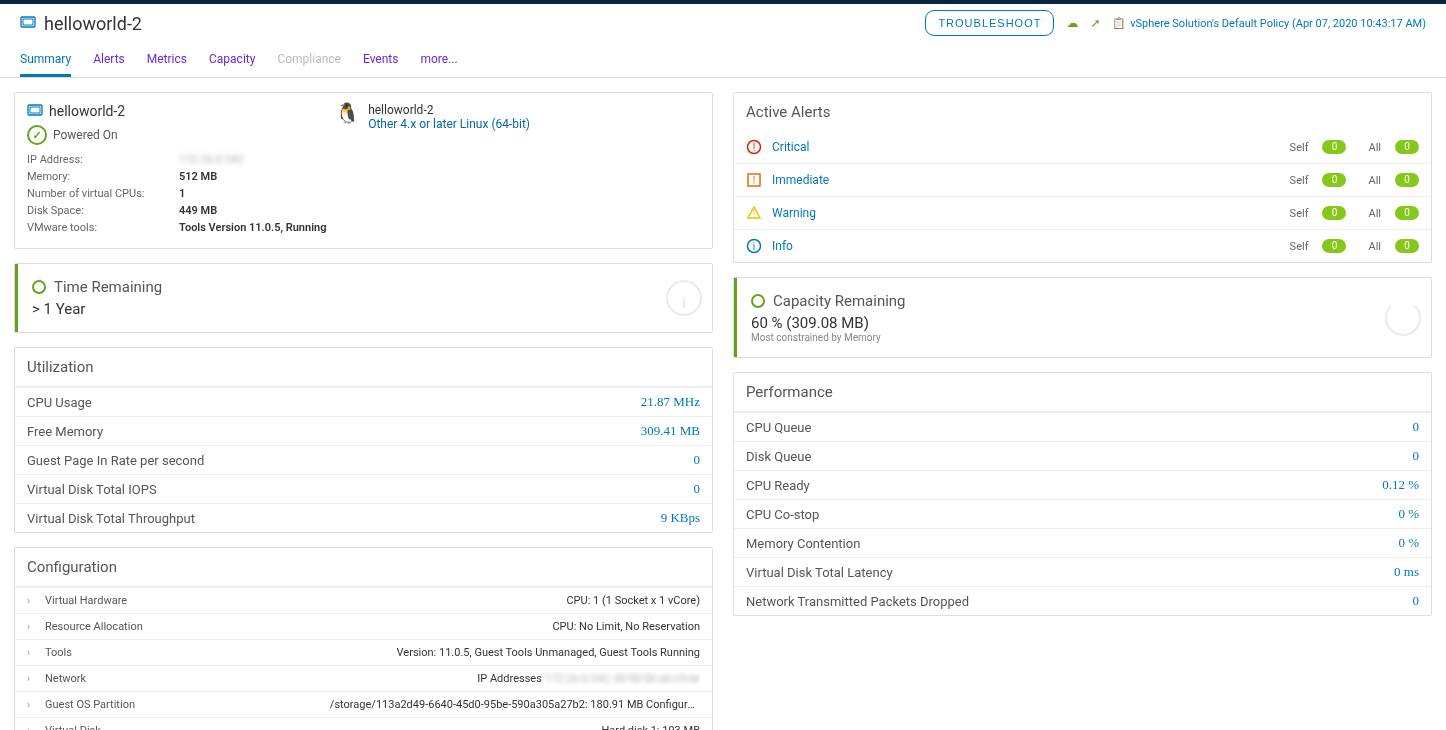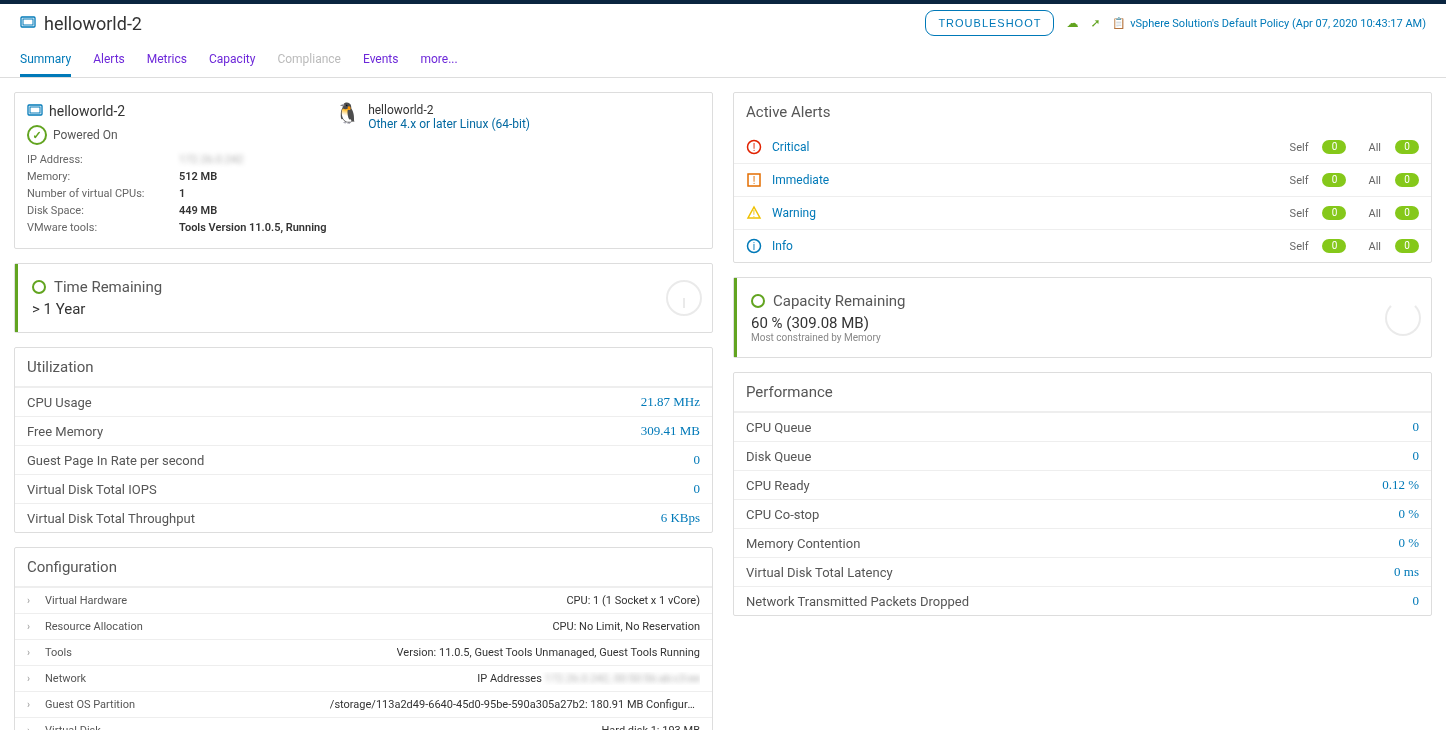--- a/index.html
+++ b/index.html
@@ -284,21 +284,21 @@
           <div class="metric-row">
             <span class="metric-label">Guest Page In Rate per second</span>
             <span class="metric-value">0</span>
           </div>
           <div class="metric-row">
             <span class="metric-label">Virtual Disk Total IOPS</span>
             <span class="metric-value">0</span>
           </div>
           <div class="metric-row">
             <span class="metric-label">Virtual Disk Total Throughput</span>
-            <span class="metric-value">6 KBps</span>
+            <span class="metric-value">9 KBps</span>
           </div>
         </div>
     </div>
 
     <div class="card">
       <div class="card-title">Configuration</div>
       <div class="config-list" id="cfg-list">
           <div class="cfg-row">
             <div class="cfg-left">
               <span class="chev">›</span>

